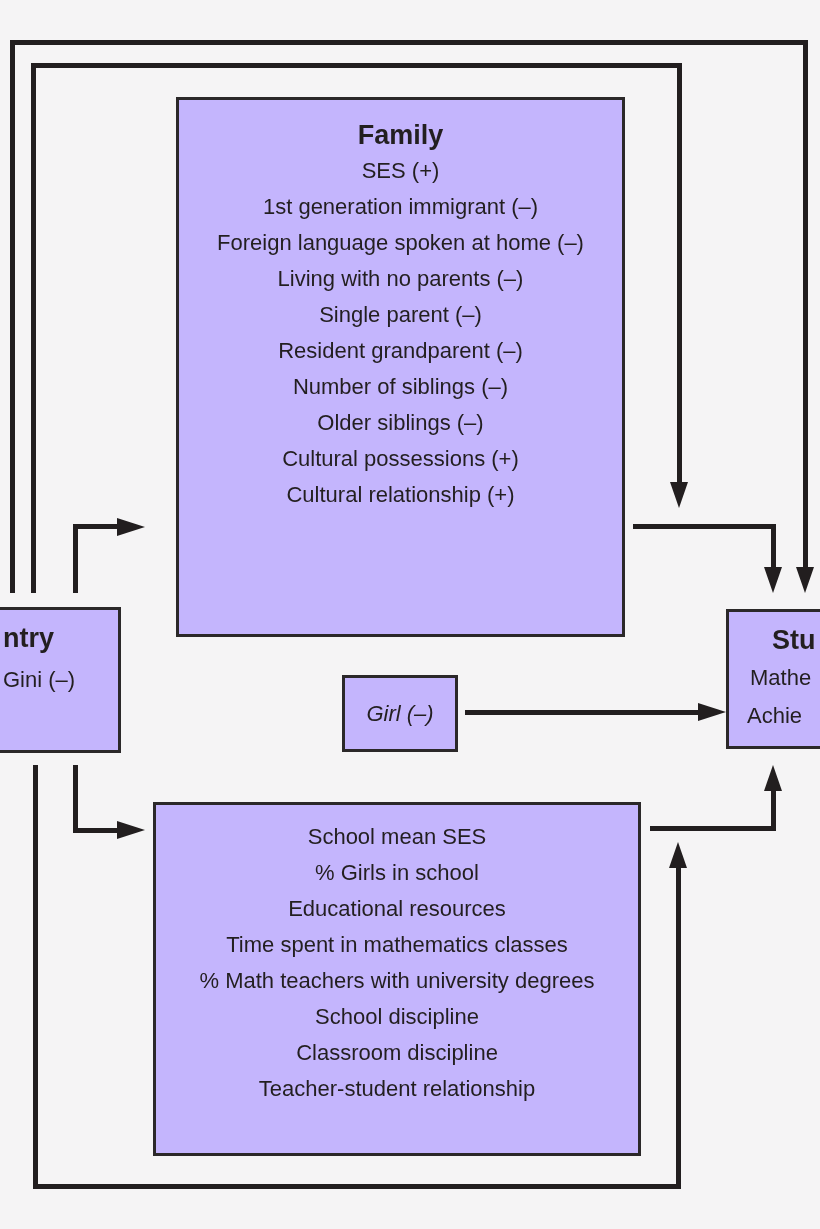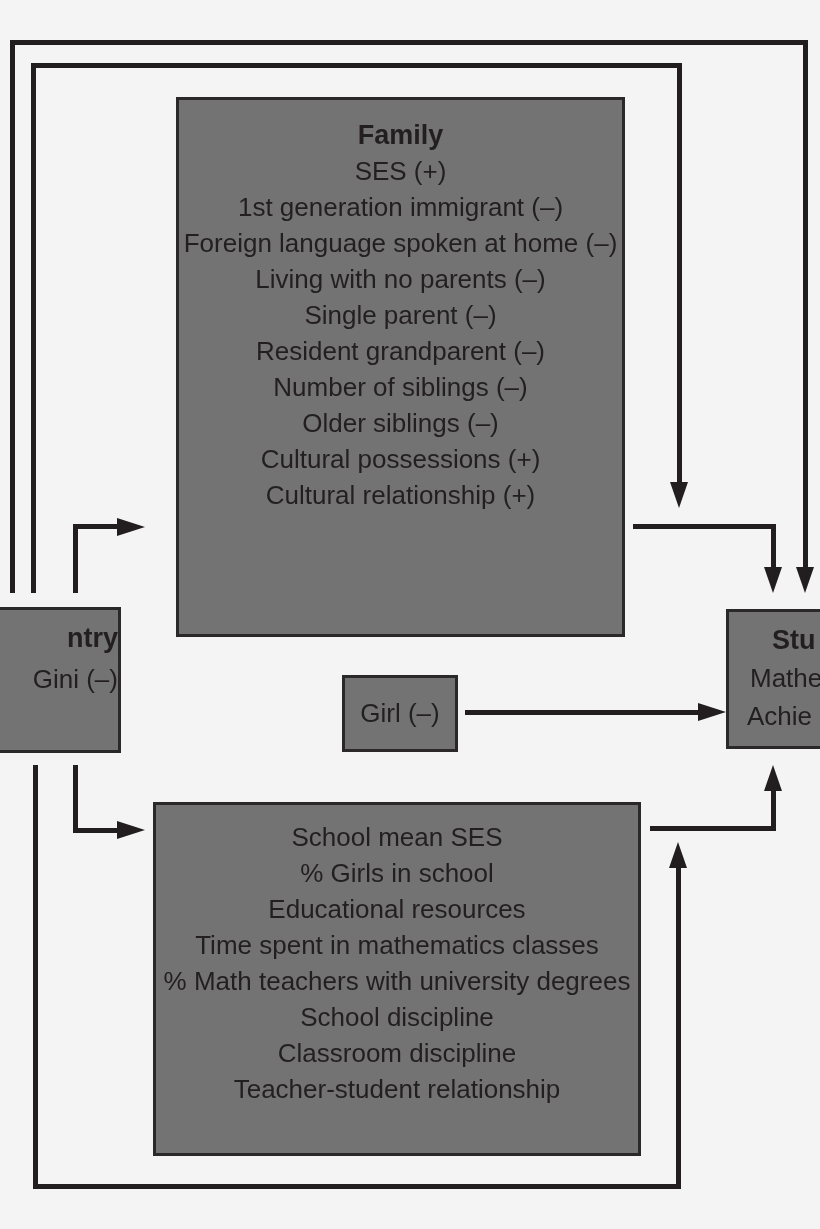--- a/index.html
+++ b/index.html
@@ -9,34 +9,34 @@
     width: 820px;
     height: 1229px;
     background: #f5f4f5;
     overflow: hidden;
     color: #231f20;
   }
   .box {
     position: absolute;
     box-sizing: border-box;
     border: 3px solid #2b2829;
-    background: #737373;
+    background: #c4b5fd;
   }
   .box-title { font-weight: bold; font-size: 27px; }
-  .box-line  { font-size: 26px; }
+  .box-line  { font-size: 22px; }
   .center-list { text-align: center; }
   .center-list div { line-height: 36px; white-space: nowrap; }
 
   #family-box { left: 176px; top: 97px;  width: 449px; height: 540px; padding-top: 17px; }
   #school-box { left: 153px; top: 802px; width: 488px; height: 354px; padding-top: 14px; }
   #girl-box   { left: 342px; top: 675px; width: 116px; height: 77px; }
-  #girl-box .box-line { line-height: 71px; text-align: center; }
+  #girl-box .box-line { line-height: 71px; text-align: center; font-style: italic; }
 
   #country-box { left: -62px; top: 607px; width: 183px; height: 146px; padding: 8px 0 0 62px; }
-  #country-box div { line-height: 41px; white-space: nowrap; text-align: right; }
+  #country-box div { line-height: 41px; white-space: nowrap; }
 
   #student-box { left: 726px; top: 609px; width: 170px; height: 140px; padding-top: 9px; }
   #student-box div { line-height: 38px; white-space: nowrap; }
   #student-box .st-title { padding-left: 43px; font-weight: bold; font-size: 27px; }
   #student-box .st-l1 { padding-left: 21px; }
   #student-box .st-l2 { padding-left: 18px; }
 
   .line { position: absolute; background: #221e1f; }
   .ah { position: absolute; width: 0; height: 0; }
   .ah-down  { border-left: 9px solid transparent; border-right: 9px solid transparent; border-top: 26px solid #221e1f; }

